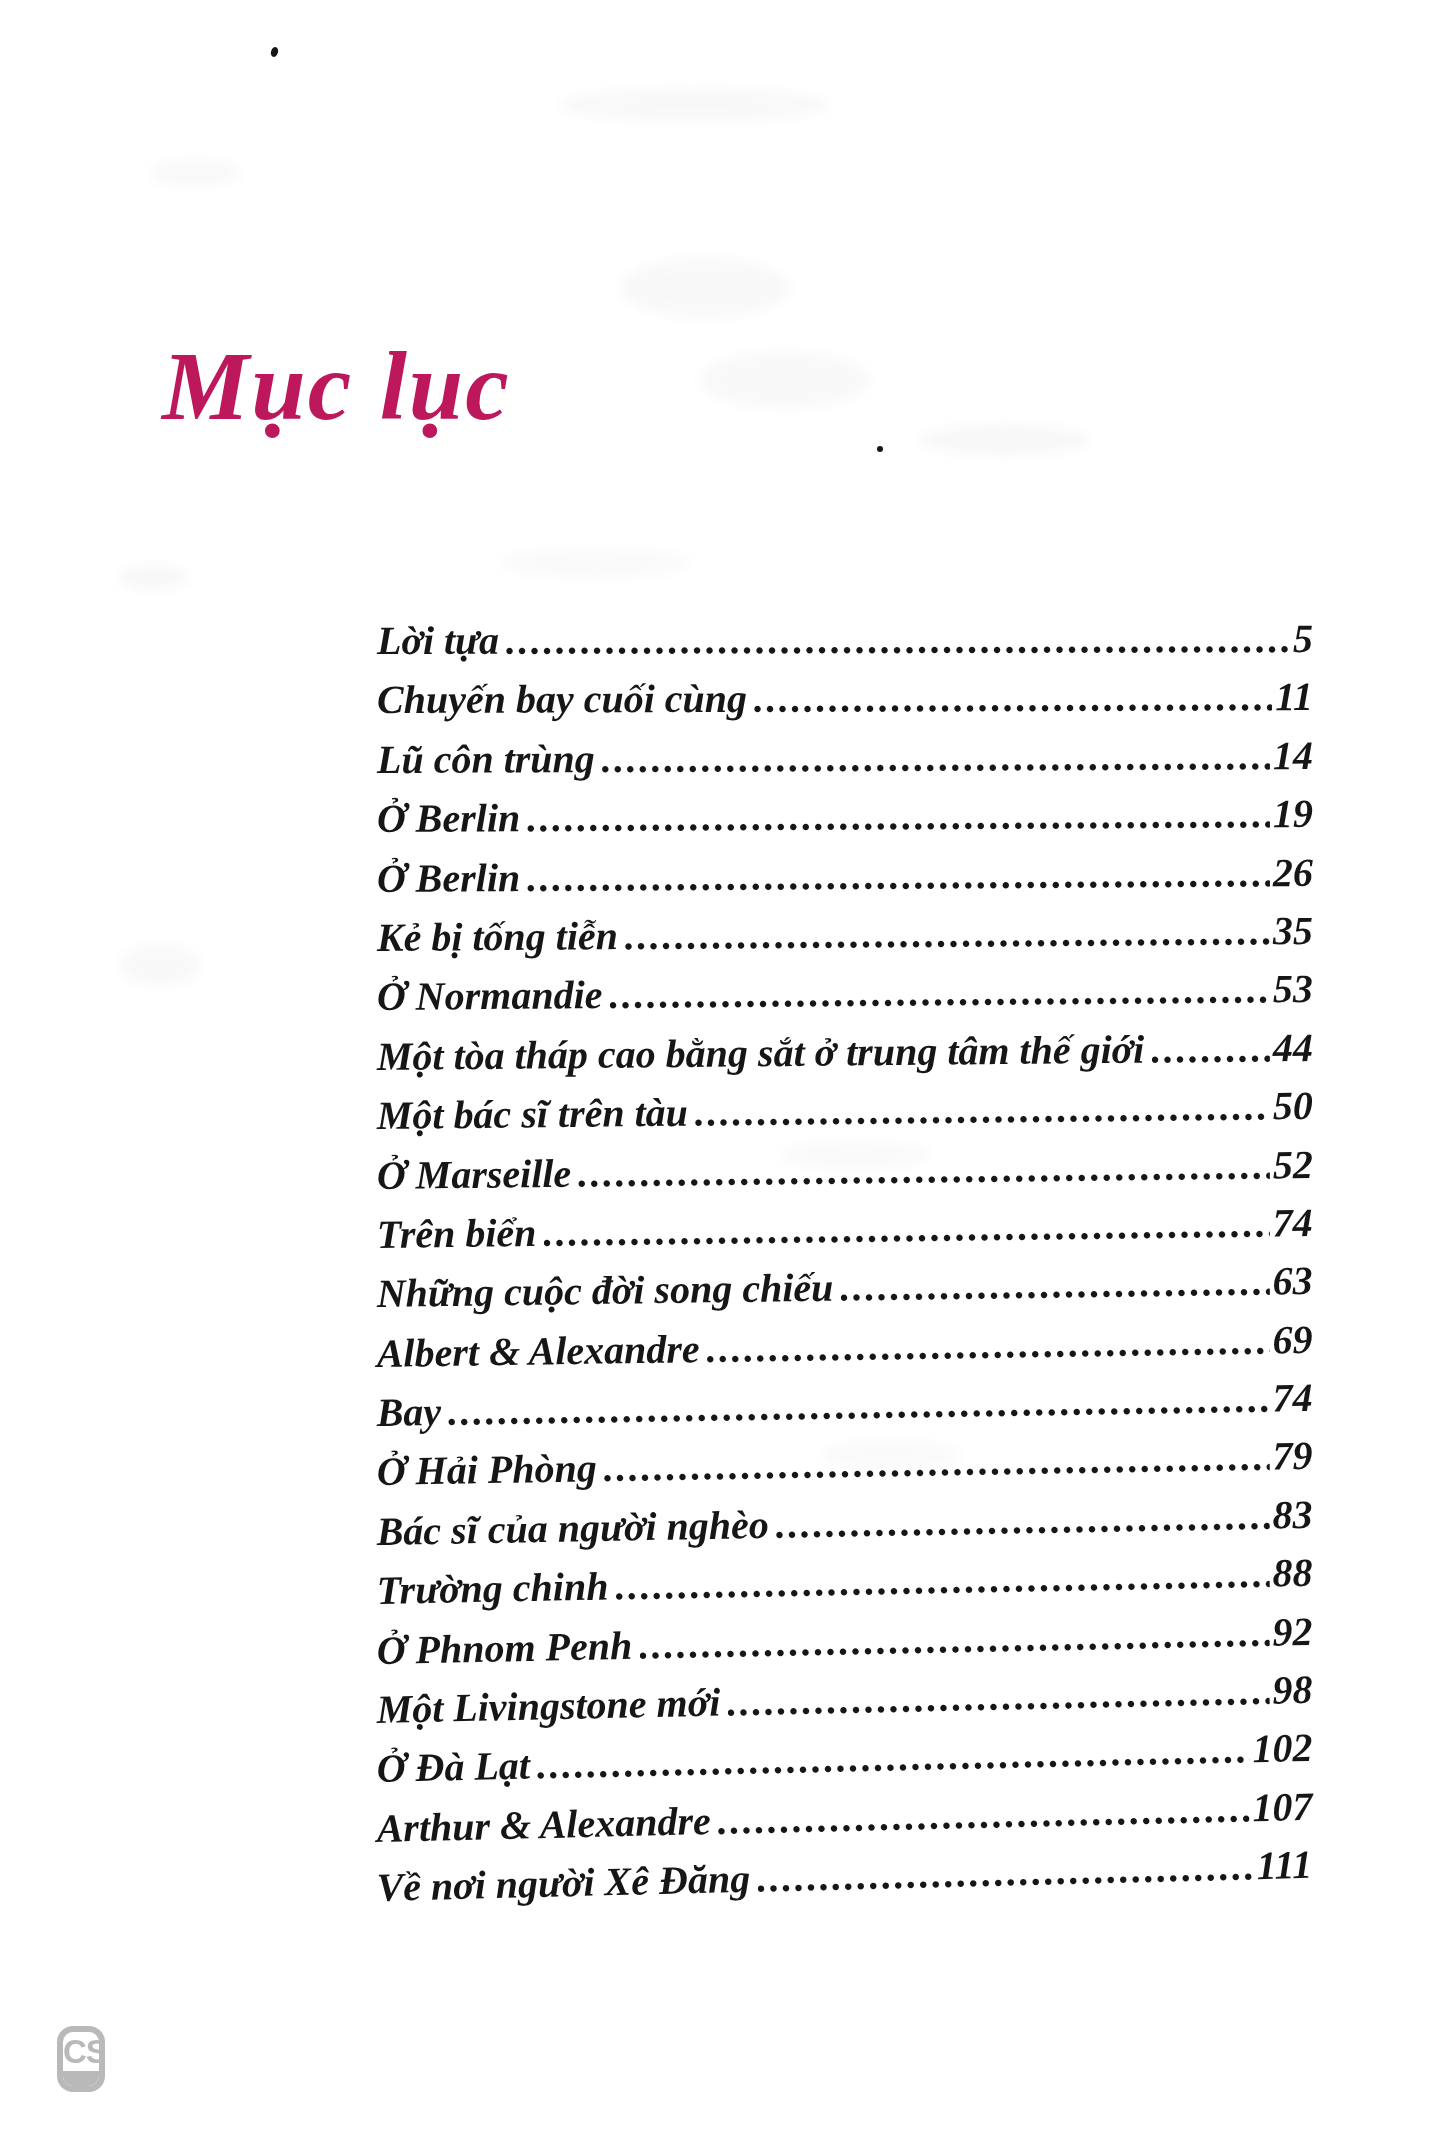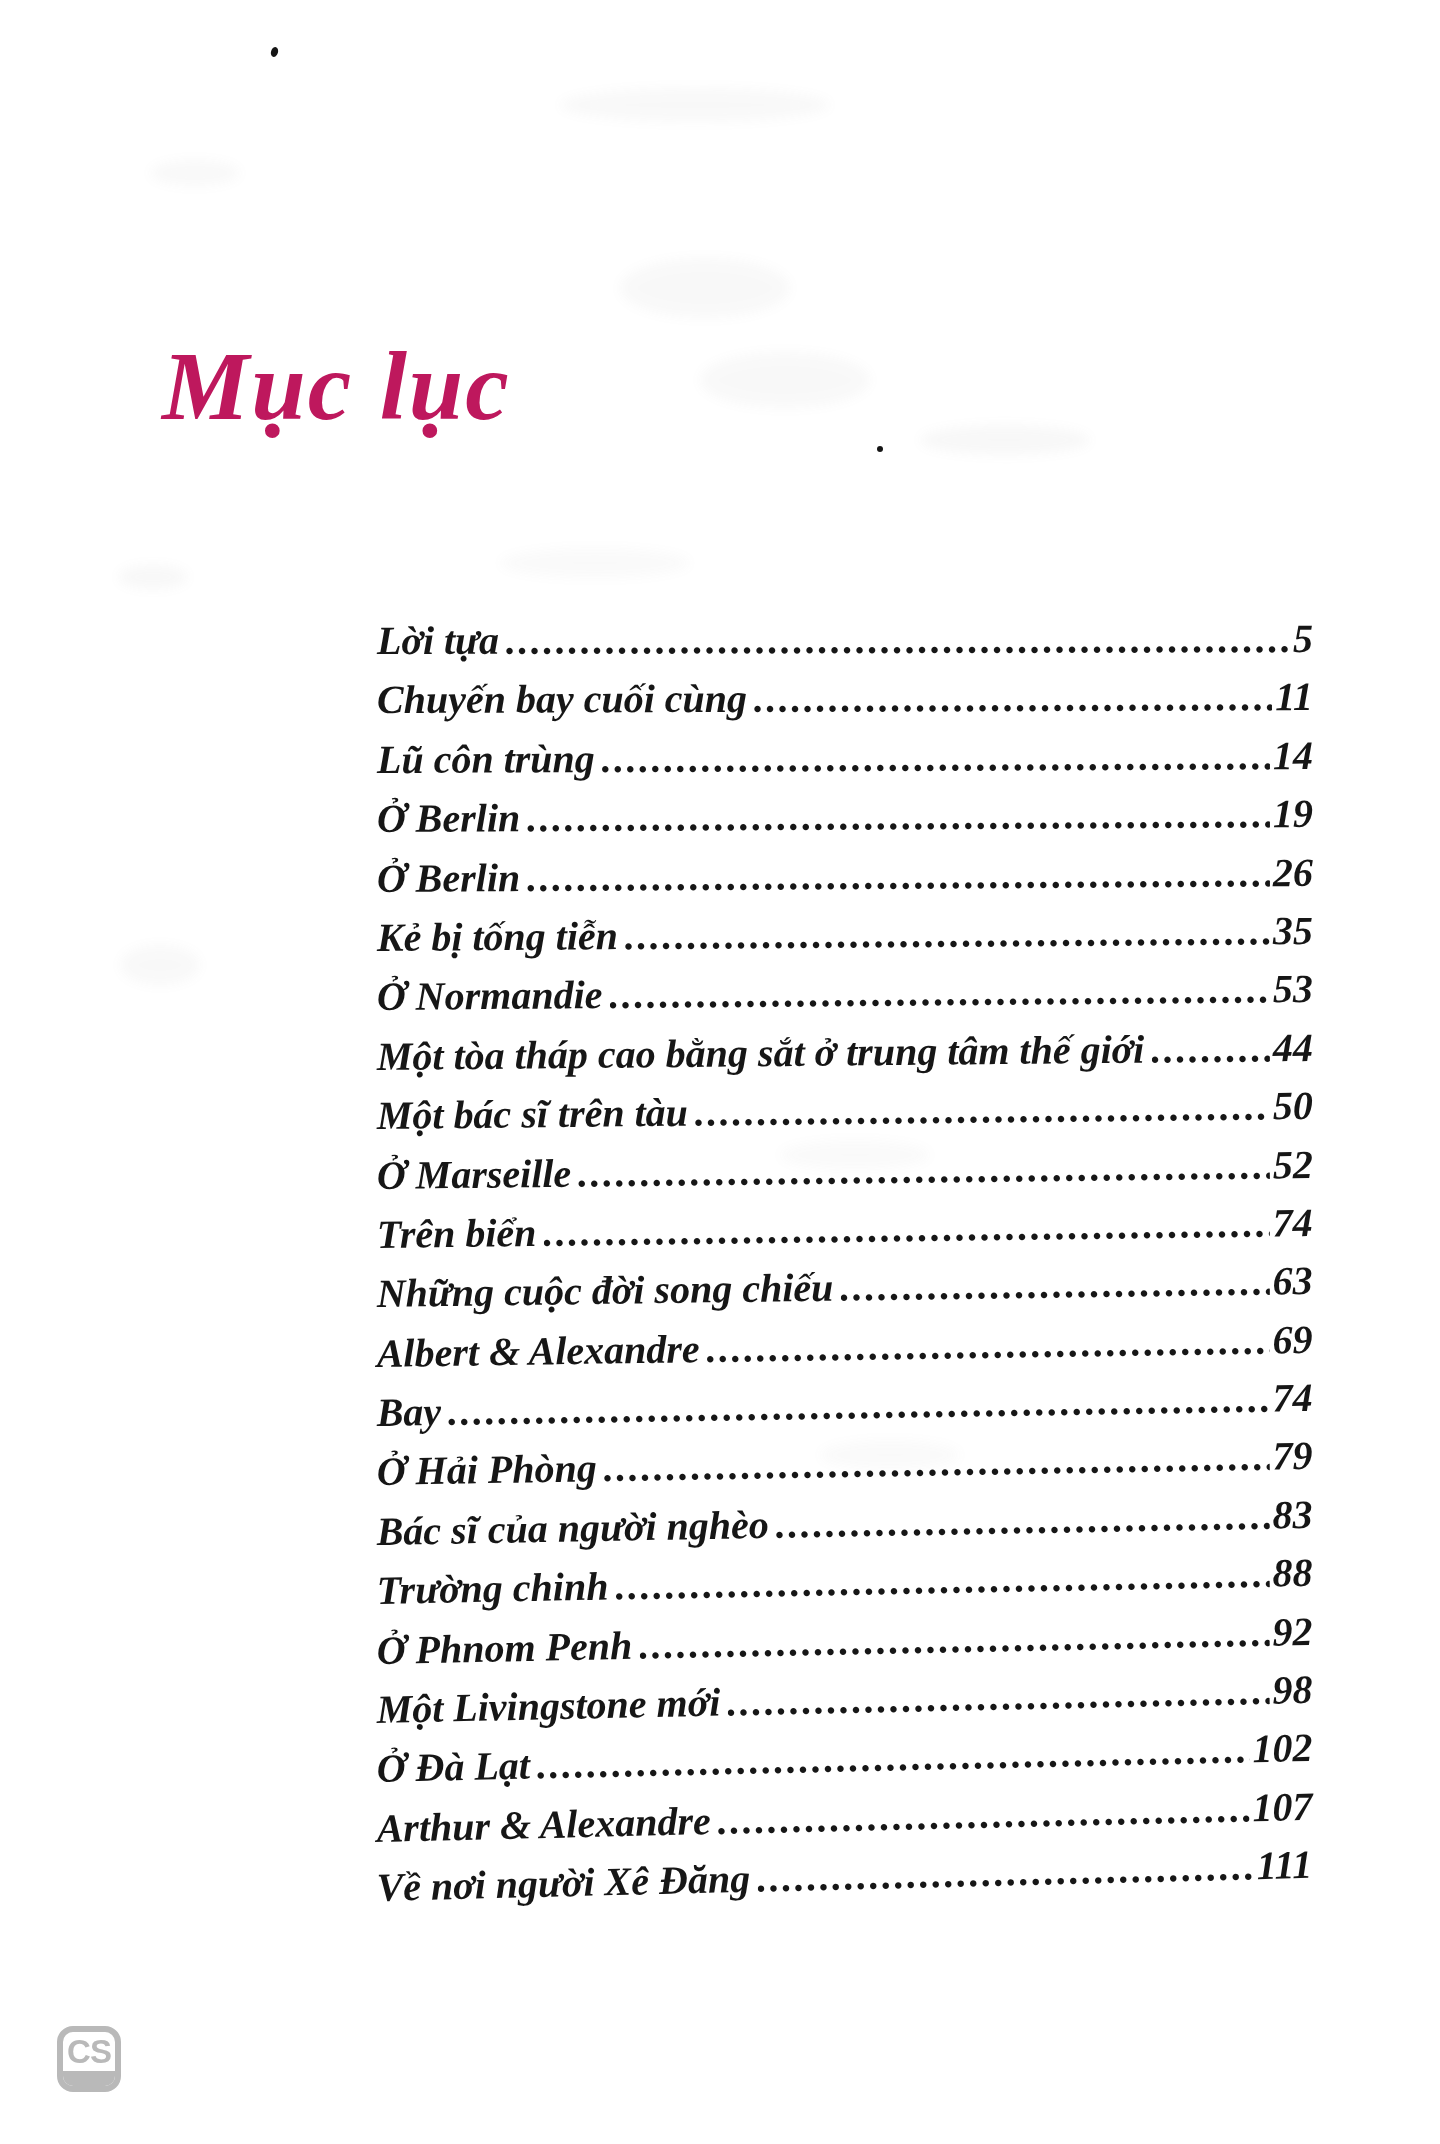--- a/index.html
+++ b/index.html
@@ -81,21 +81,21 @@
   .watermark {
     position: absolute;
     left: 57px;
     top: 2026px;
     display: flex;
     align-items: center;
     gap: 24px;
   }
   .cs-logo {
     position: relative;
-    width: 64px;
+    width: 48px;
     height: 66px;
     box-sizing: border-box;
     border: 6px solid #b9b9b9;
     border-radius: 16px;
     overflow: hidden;
     flex-shrink: 0;
   }
   .cs-logo-text {
     position: absolute;
     top: 1px;

